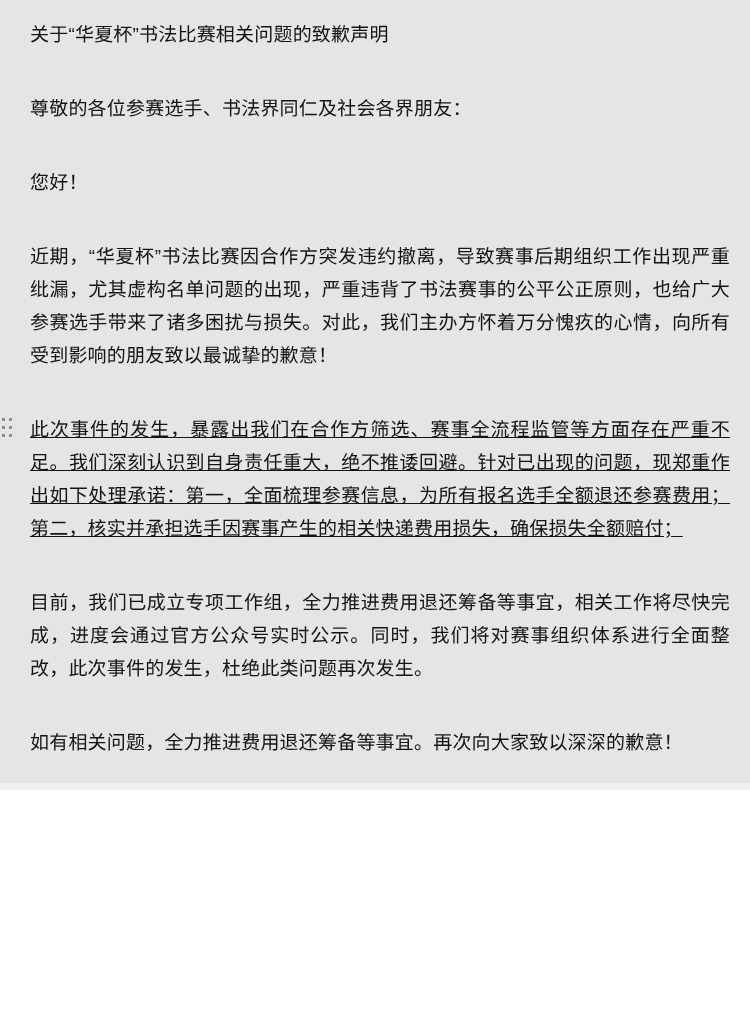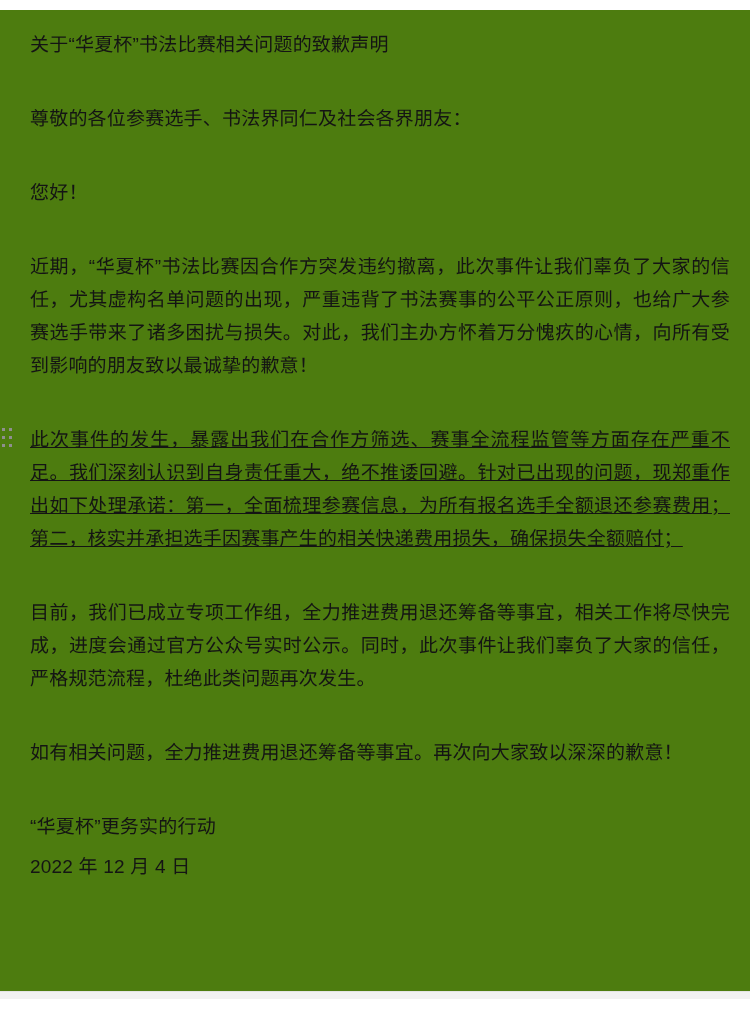--- a/index.html
+++ b/index.html
@@ -2,24 +2,24 @@
 <html lang="zh-CN"><head>
 <meta charset="utf-8">
 <style>
   * { margin: 0; padding: 0; box-sizing: border-box; }
   html, body { background: #ffffff; }
   body { font-family: "Liberation Sans", sans-serif; }
 
   .screen {
     position: relative;
     width: 750px;
-    height: 989px;
-    background: #4d7c0f;
+    height: 790px;
+    background: #e5e5e5;
     overflow: hidden;
-    margin: 10px auto;
+    margin: 0 auto;
   }
 
   .doc {
     padding: 18px 20px 0 30px;
     font-size: 19px;
     line-height: 33px;
     color: #141414;
     text-align: justify;
     font-weight: 400;
     letter-spacing: 0.2px;
@@ -67,35 +67,35 @@
 
 <div class="screen">
   <div class="doc">
 
     <h1 class="para">关于“华夏杯”书法比赛相关问题的致歉声明</h1>
 
     <p class="para">尊敬的各位参赛选手、书法界同仁及社会各界朋友：</p>
 
     <p class="para">您好！</p>
 
-    <p class="para">近期，“华夏杯”书法比赛因合作方突发违约撤离，此次事件让我们辜负了大家的信任，尤其虚构名单问题的出现，严重违背了书法赛事的公平公正原则，也给广大参赛选手带来了诸多困扰与损失。对此，我们主办方怀着万分愧疚的心情，向所有受到影响的朋友致以最诚挚的歉意！</p>
+    <p class="para">近期，“华夏杯”书法比赛因合作方突发违约撤离，导致赛事后期组织工作出现严重纰漏，尤其虚构名单问题的出现，严重违背了书法赛事的公平公正原则，也给广大参赛选手带来了诸多困扰与损失。对此，我们主办方怀着万分愧疚的心情，向所有受到影响的朋友致以最诚挚的歉意！</p>
 
     <div class="para-wrap">
       <span class="drag-handle" title="">
         <i></i>
         <i></i>
         <i></i>
         <i></i>
         <i></i>
         <i></i>
       </span>
       <p class="para">此次事件的发生，暴露出我们在合作方筛选、赛事全流程监管等方面存在严重不足。我们深刻认识到自身责任重大，绝不推诿回避。针对已出现的问题，现郑重作出如下处理承诺：第一，全面梳理参赛信息，为所有报名选手全额退还参赛费用；第二，核实并承担选手因赛事产生的相关快递费用损失，确保损失全额赔付；</p>
     </div>
 
-    <p class="para">目前，我们已成立专项工作组，全力推进费用退还筹备等事宜，相关工作将尽快完成，进度会通过官方公众号实时公示。同时，此次事件让我们辜负了大家的信任，严格规范流程，杜绝此类问题再次发生。</p>
+    <p class="para">目前，我们已成立专项工作组，全力推进费用退还筹备等事宜，相关工作将尽快完成，进度会通过官方公众号实时公示。同时，我们将对赛事组织体系进行全面整改，此次事件的发生，杜绝此类问题再次发生。</p>
 
 
     <p class="para">如有相关问题，全力推进费用退还筹备等事宜。再次向大家致以深深的歉意！</p>
 
     <p class="para sig">“华夏杯”更务实的行动</p>
 
     <p class="para date">2022 年 12 月 4 日</p>
 
   </div>
 

